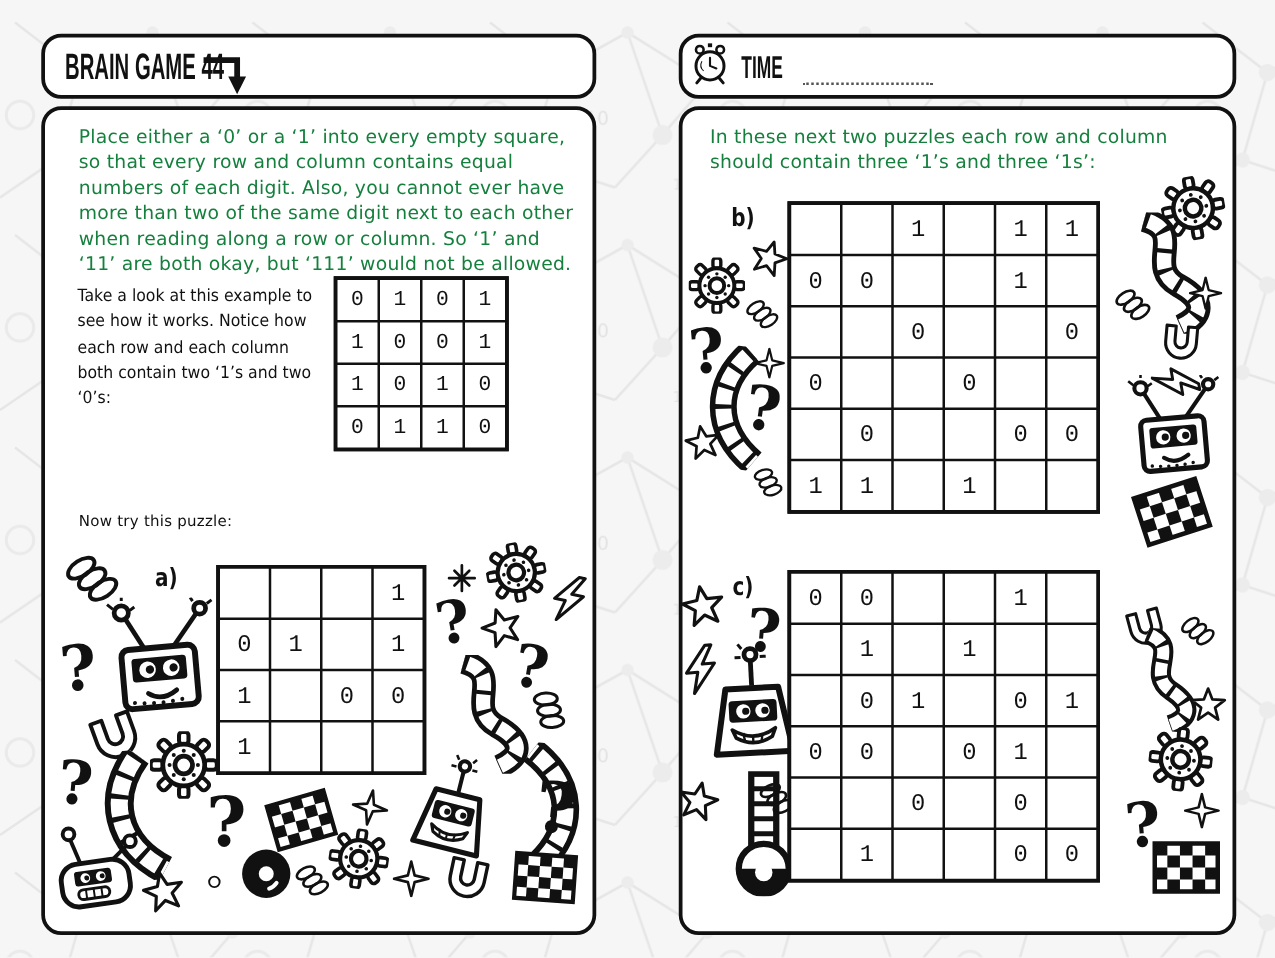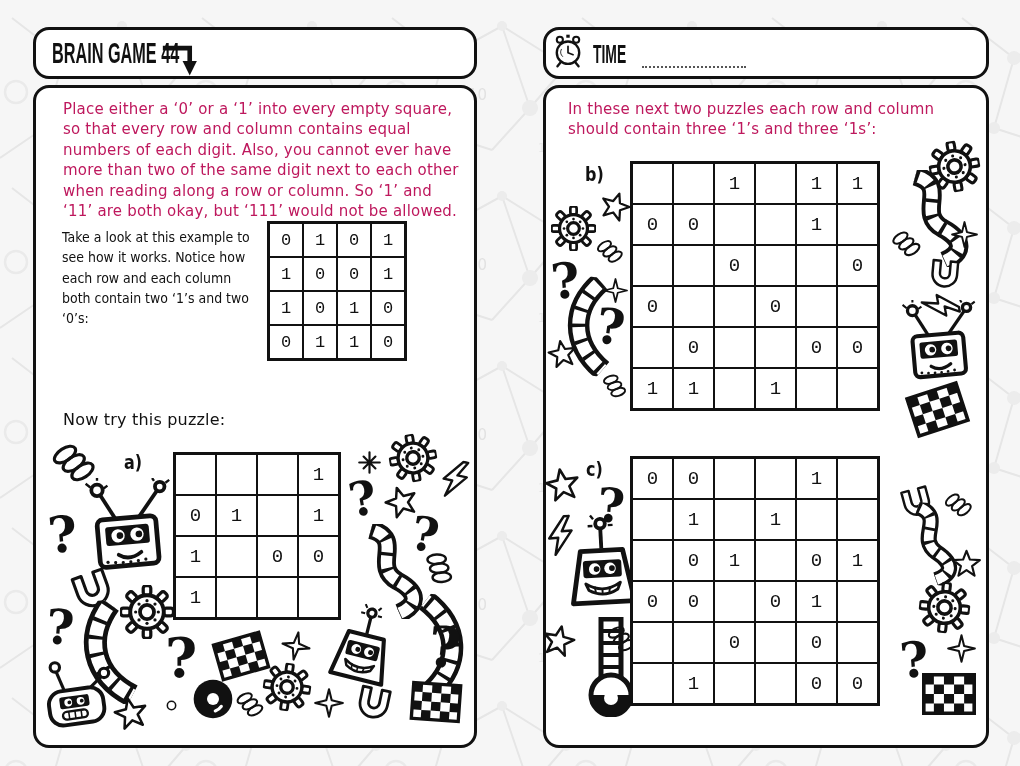--- a/index.html
+++ b/index.html
@@ -13,27 +13,27 @@
     position:absolute;background:#fff;border:3px solid #111;
     border-radius:16px;box-sizing:border-box;z-index:1;
   }
   .abs{position:absolute;z-index:3;}
   .hdr-title{
     font-family:"Liberation Sans",sans-serif;font-weight:700;
     font-size:28px;letter-spacing:0px;transform:scaleX(.58) scaleY(1.05);
     transform-origin:left top;white-space:nowrap;
   }
   .body-text{
-    font-size:15px;line-height:1.36;letter-spacing:.2px;color:#be185d;
+    font-size:15px;line-height:1.36;letter-spacing:.2px;color:#15803d;
   }
   .caption-text{
     font-size:13.5px;line-height:1.5;transform:scaleX(.93);
     transform-origin:left top;letter-spacing:0;
   }
-  .try-text{font-size:16px;letter-spacing:.2px;}
+  .try-text{font-size:12px;letter-spacing:.2px;}
   .puzzle-label{
     font-size:20px;font-family:"DejaVu Sans",sans-serif;font-weight:700;
     transform:scaleX(.8);transform-origin:left top;
   }
   .bin-grid{
     position:absolute;display:grid;gap:2px;background:#111;
     border:3px solid #111;z-index:3;
   }
   .bin-grid .cell{
     width:var(--cell);height:var(--cell);background:#fff;

